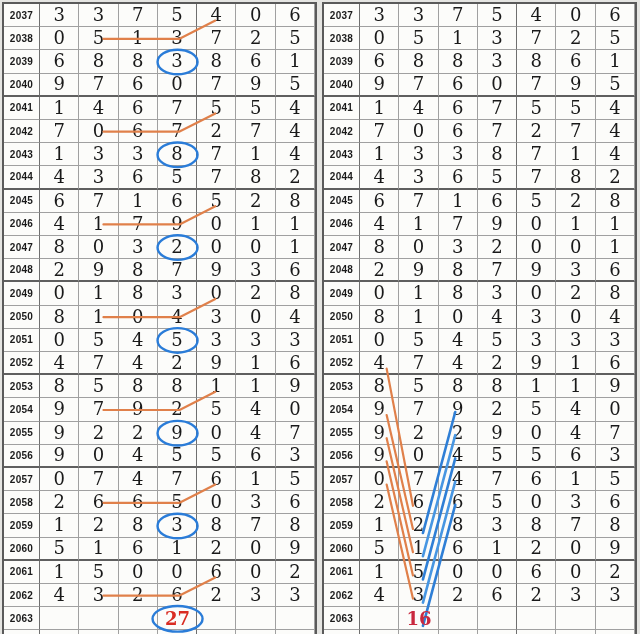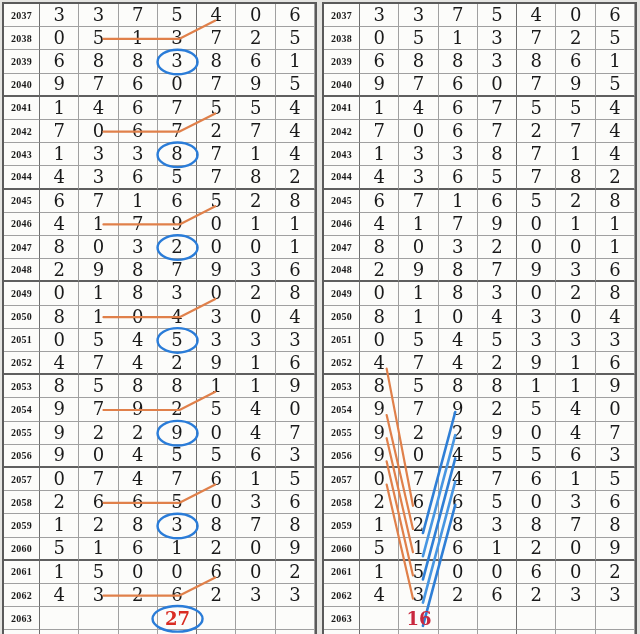--- a/index.html
+++ b/index.html
@@ -18,21 +18,21 @@
   }
   .t-row{position:absolute;left:0;width:100%;height:23.2px;display:flex;}
   .cell{
     box-sizing:border-box;flex:none;height:23.2px;
     border-right:1px solid #a0a0a0;border-bottom:1px solid #a0a0a0;
     display:flex;align-items:center;justify-content:center;
     background:#fcfcfa;
   }
   .label-cell{
     width:36px;
-    font-family:Liberation Serif, serif;font-weight:bold;font-size:10px;
+    font-family:Liberation Sans, sans-serif;font-weight:bold;font-size:10px;
     letter-spacing:.3px;color:#1a1a1a;
     border-right:1.5px solid #6f6f6f;
   }
   .digit-cell{
     width:39.3px;
     font-family:"DejaVu Serif",serif;font-size:18px;color:#191919;
     padding-bottom:1px;
   }
   .digit-cell.col4{border-right:1.5px solid #6f6f6f;}
   .t-row.group-end .cell{border-bottom:2px solid #5f5f5f;}

